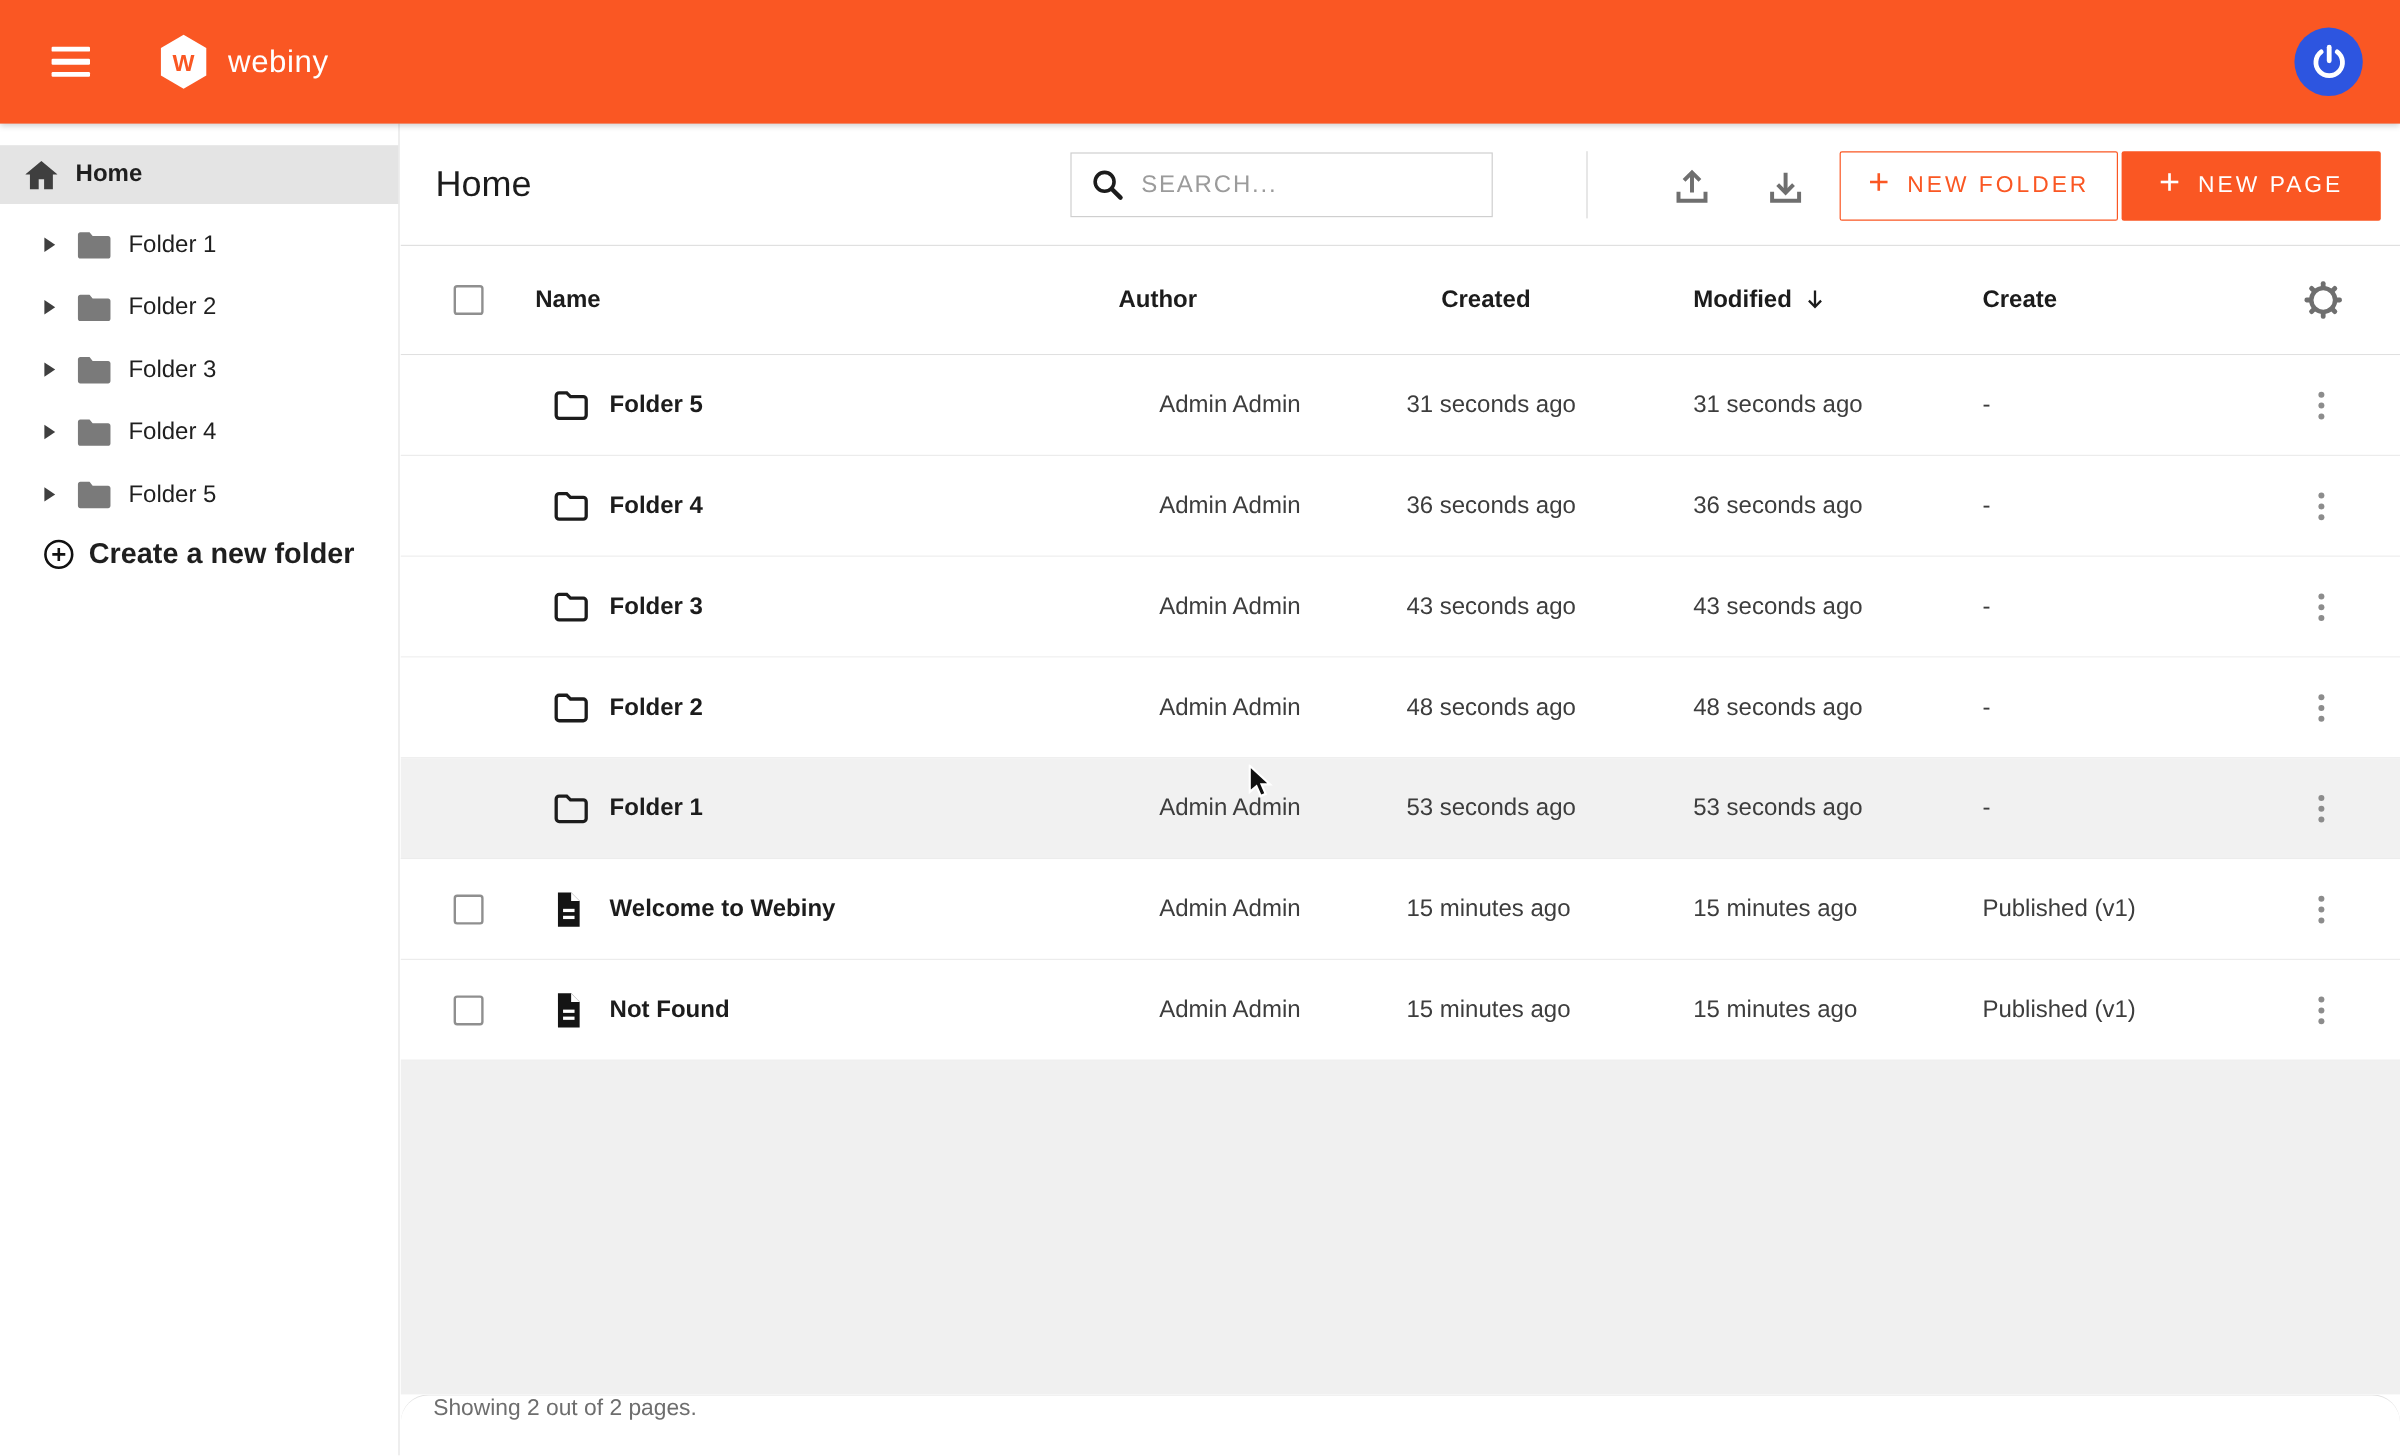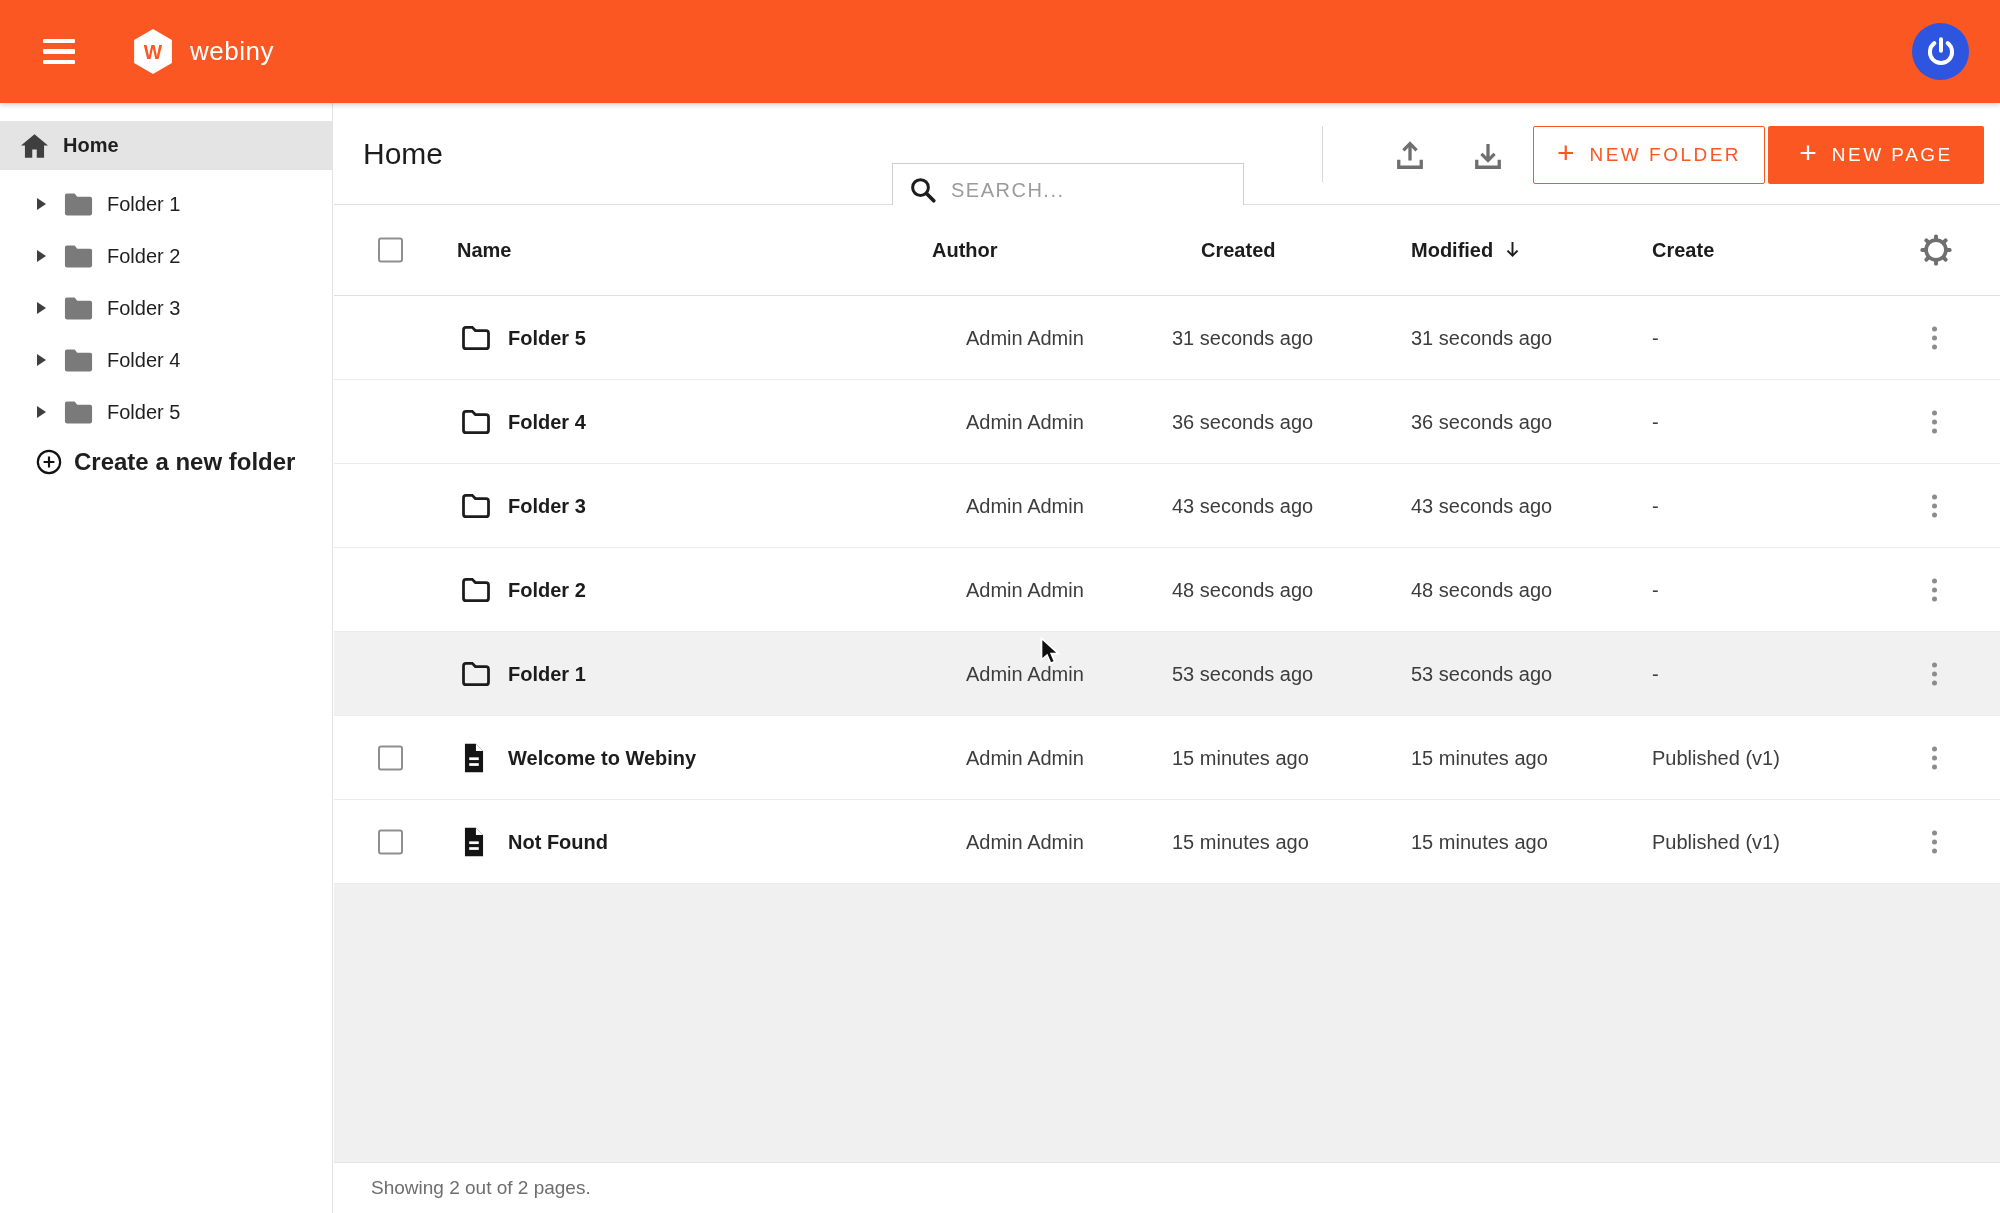--- a/index.html
+++ b/index.html
@@ -32,59 +32,59 @@
     border-bottom:6px solid transparent; margin-right:17px; flex:none; }
   .tree-item .ficon { margin-right:13px; display:flex; }
   .create-folder { margin-top:10px; padding-left:36px; display:flex; align-items:center; gap:12px;
     font-weight:bold; font-size:24px; cursor:pointer; }
 
   
   .content { position:absolute; top:103px; left:334px; width:1666px; height:1110px; background:#fff; }
   .content-header { position:relative; height:102px; border-bottom:1px solid #e0e0e0; background:#fff; }
   .page-title { position:absolute; left:29px; top:50%; transform:translateY(-50%); font-size:30px; color:#1c1c1c; }
   .searchbox { position:absolute; left:558px; top:24px; width:352px; height:54px;
-    border:1px solid #cfcfcf; background:#fff; display:flex; align-items:center; padding-left:15px; gap:13px;margin-top:36px; }
+    border:1px solid #cfcfcf; background:#fff; display:flex; align-items:center; padding-left:15px; gap:13px; }
   .searchbox input { border:none; outline:none; font-size:20px; letter-spacing:1.5px; color:#333;
     width:260px; font-family:inherit; background:transparent; }
   .searchbox input::placeholder { color:#9b9b9b; }
   .vdivider { position:absolute; left:988px; top:23px; width:1px; height:56px; background:#d8d8d8; }
   .iconbtn { position:absolute; top:35px; width:36px; height:36px; cursor:pointer; display:flex; }
   .iconbtn.upload { left:1058px; }
   .iconbtn.download { left:1136px; }
   .btn { position:absolute; top:23px; height:58px; display:flex; align-items:center; justify-content:center;
     gap:15px; font-size:19px; letter-spacing:2.5px; cursor:pointer; border-radius:2px; font-weight:500; }
   .btn .plus { font-size:30px; font-weight:300; margin-top:-4px; letter-spacing:0; }
   .btn-outline { left:1199px; width:232px; border:1px solid var(--primary); color:var(--primary); background:#fff; }
   .btn-solid  { left:1434px; width:216px; background:var(--primary); color:#fff; }
 
   
   .thead { position:relative; height:91px; border-bottom:1px solid #e0e0e0;
     font-weight:bold; font-size:20px; color:#1c1c1c; background:#fff; }
   .col { position:absolute; top:50%; transform:translateY(-50%); }
-  .c-name{left:123px} .c-author{left:598px} .c-created{left:867px}
+  .c-name{left:112px} .c-author{left:598px} .c-created{left:867px}
   .c-modified{left:1077px; display:flex; gap:9px;}
   .c-status{left:1318px}
   .checkbox { position:absolute; left:44px; top:50%; transform:translateY(-50%);
     width:25px; height:25px; border:2px solid #8f8f8f; border-radius:3px; background:#fff; cursor:pointer; }
   .gearbtn { position:absolute; left:1585px; top:50%; transform:translateY(-50%); cursor:pointer; display:flex; }
 
   .trow { position:relative; height:84px; border-bottom:1px solid #ececec; font-size:20px; background:#fff; cursor:pointer; }
   .trow.highlighted { background:#f1f1f1; }
   .trow .ricon { position:absolute; left:127px; top:50%; transform:translateY(-50%); display:flex; }
   .cell { position:absolute; top:50%; transform:translateY(-50%); white-space:nowrap; }
   .cell.name { left:174px; font-weight:bold; color:#1c1c1c; }
   .cell.author{left:632px; color:#3d3d3d} .cell.created{left:838px; color:#3d3d3d}
   .cell.modified{left:1077px; color:#3d3d3d} .cell.status{left:1318px; color:#3d3d3d}
   .kebab { position:absolute; left:1591px; top:50%; transform:translateY(-50%);
     display:flex; flex-direction:column; gap:4px; padding:7px; cursor:pointer; }
   .kebab i { width:5px; height:5px; border-radius:50%; background:#8c8c8c; }
 
   .content-rest { height:278px; background:#f0f0f0; }
   .content-footer { height:50px; background:#fff; border-top:1px solid #e2e2e2;
-    display:flex; align-items:center; padding-left:37px; font-size:19px; color:#6e6e6e; }
+    display:flex; padding-left:27px; font-size:19px; color:#6e6e6e;border-radius:23px; }
 
   .cursor { position:absolute; left:1038px; top:637px; z-index:20; pointer-events:none; }
 </style>
 </head>
 <body style="--primary: #fa5723; --avatar: #2d55e0;">
 
 <div class="topbar">
   <div class="hamburger">
     <span></span>
       <span></span>

